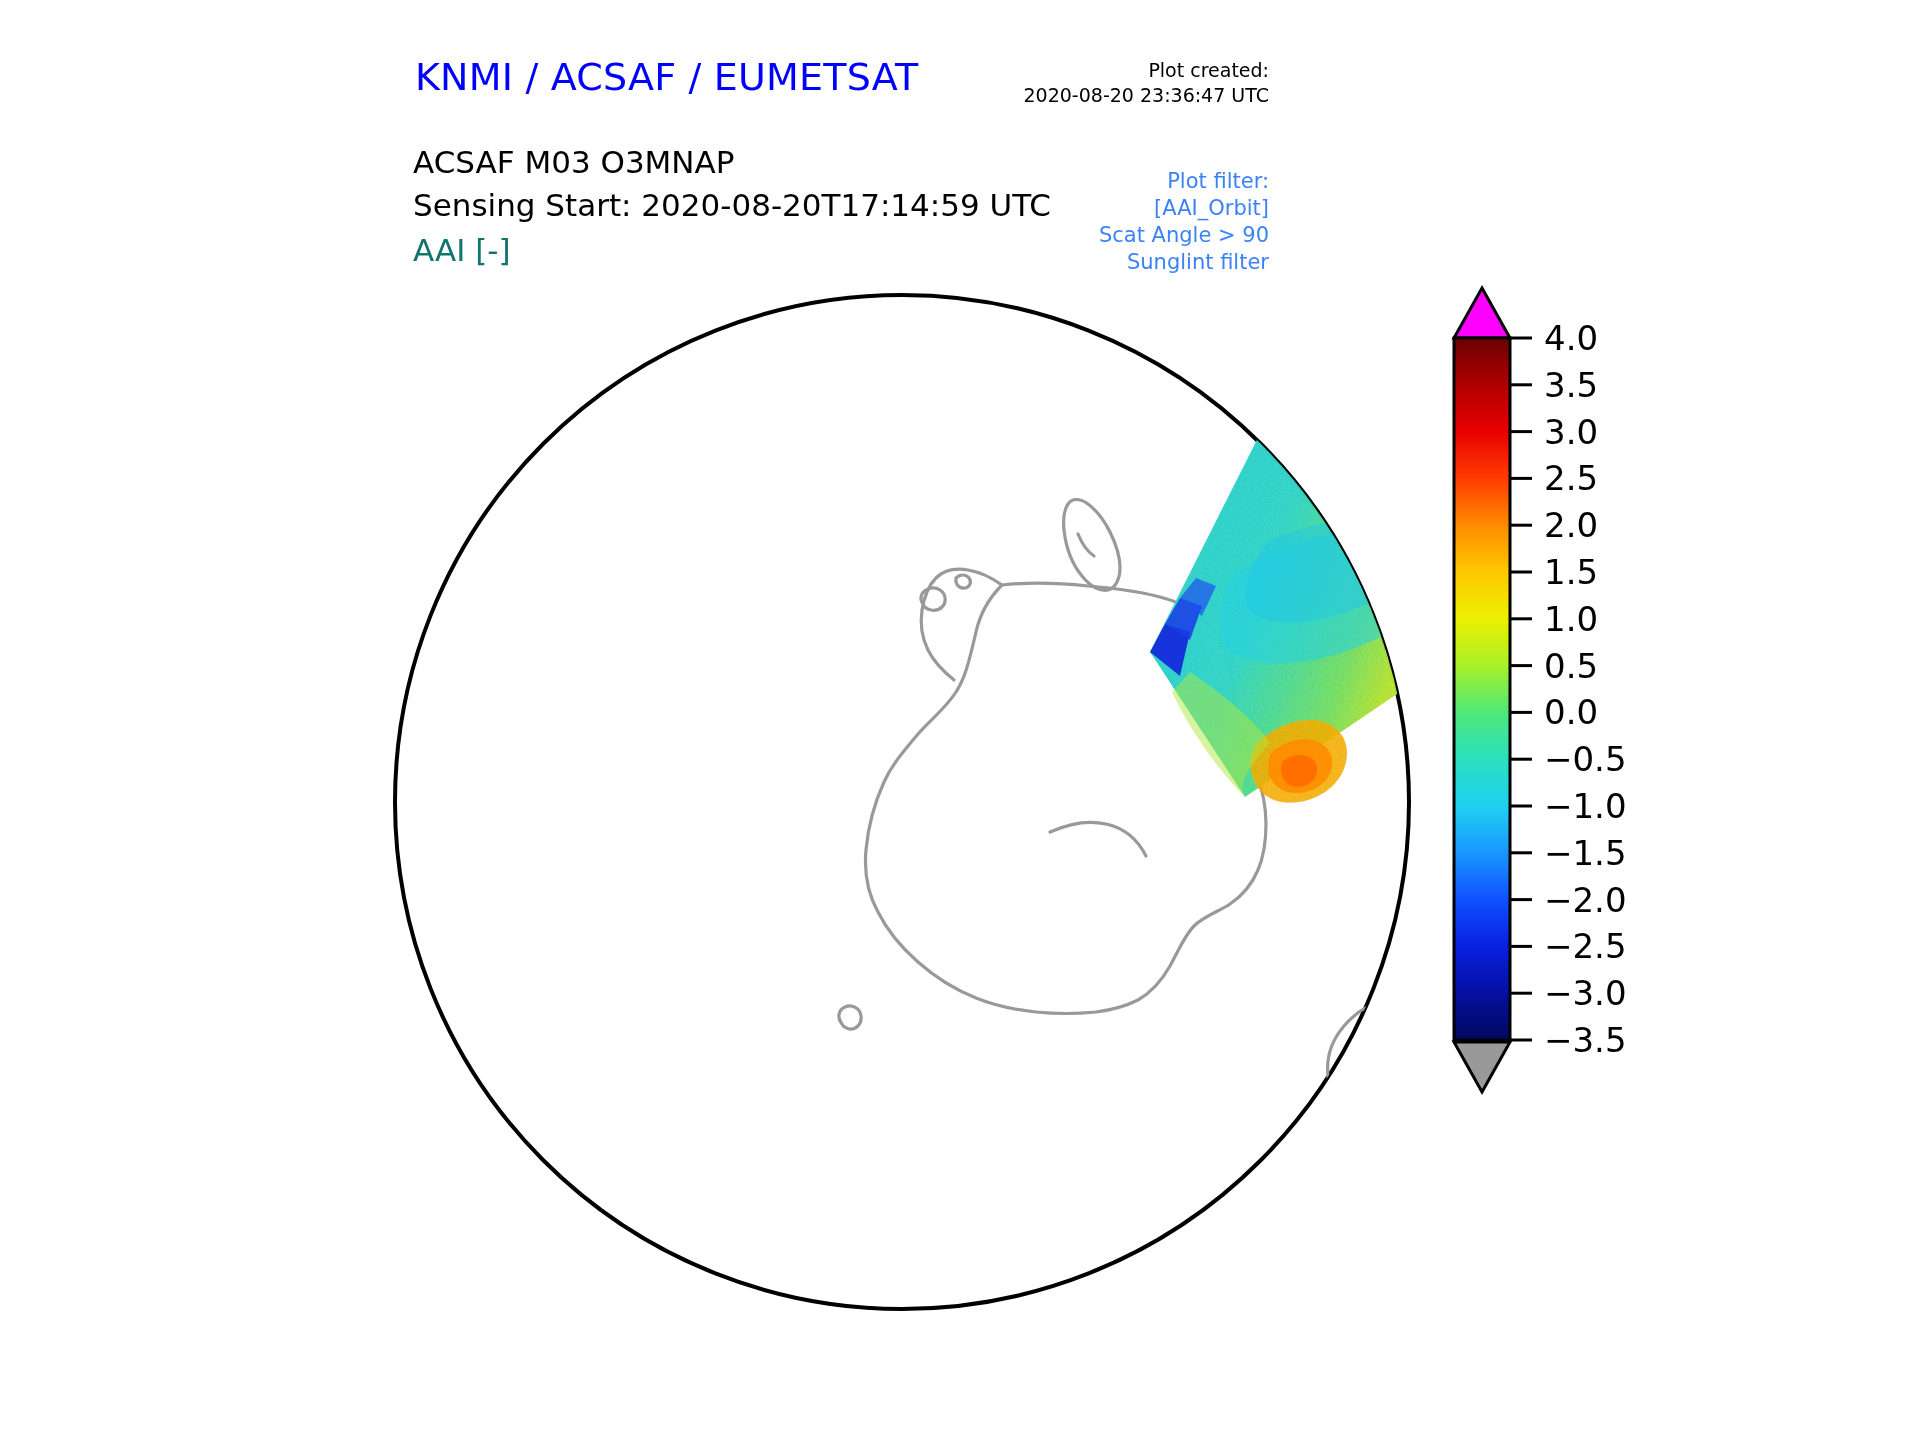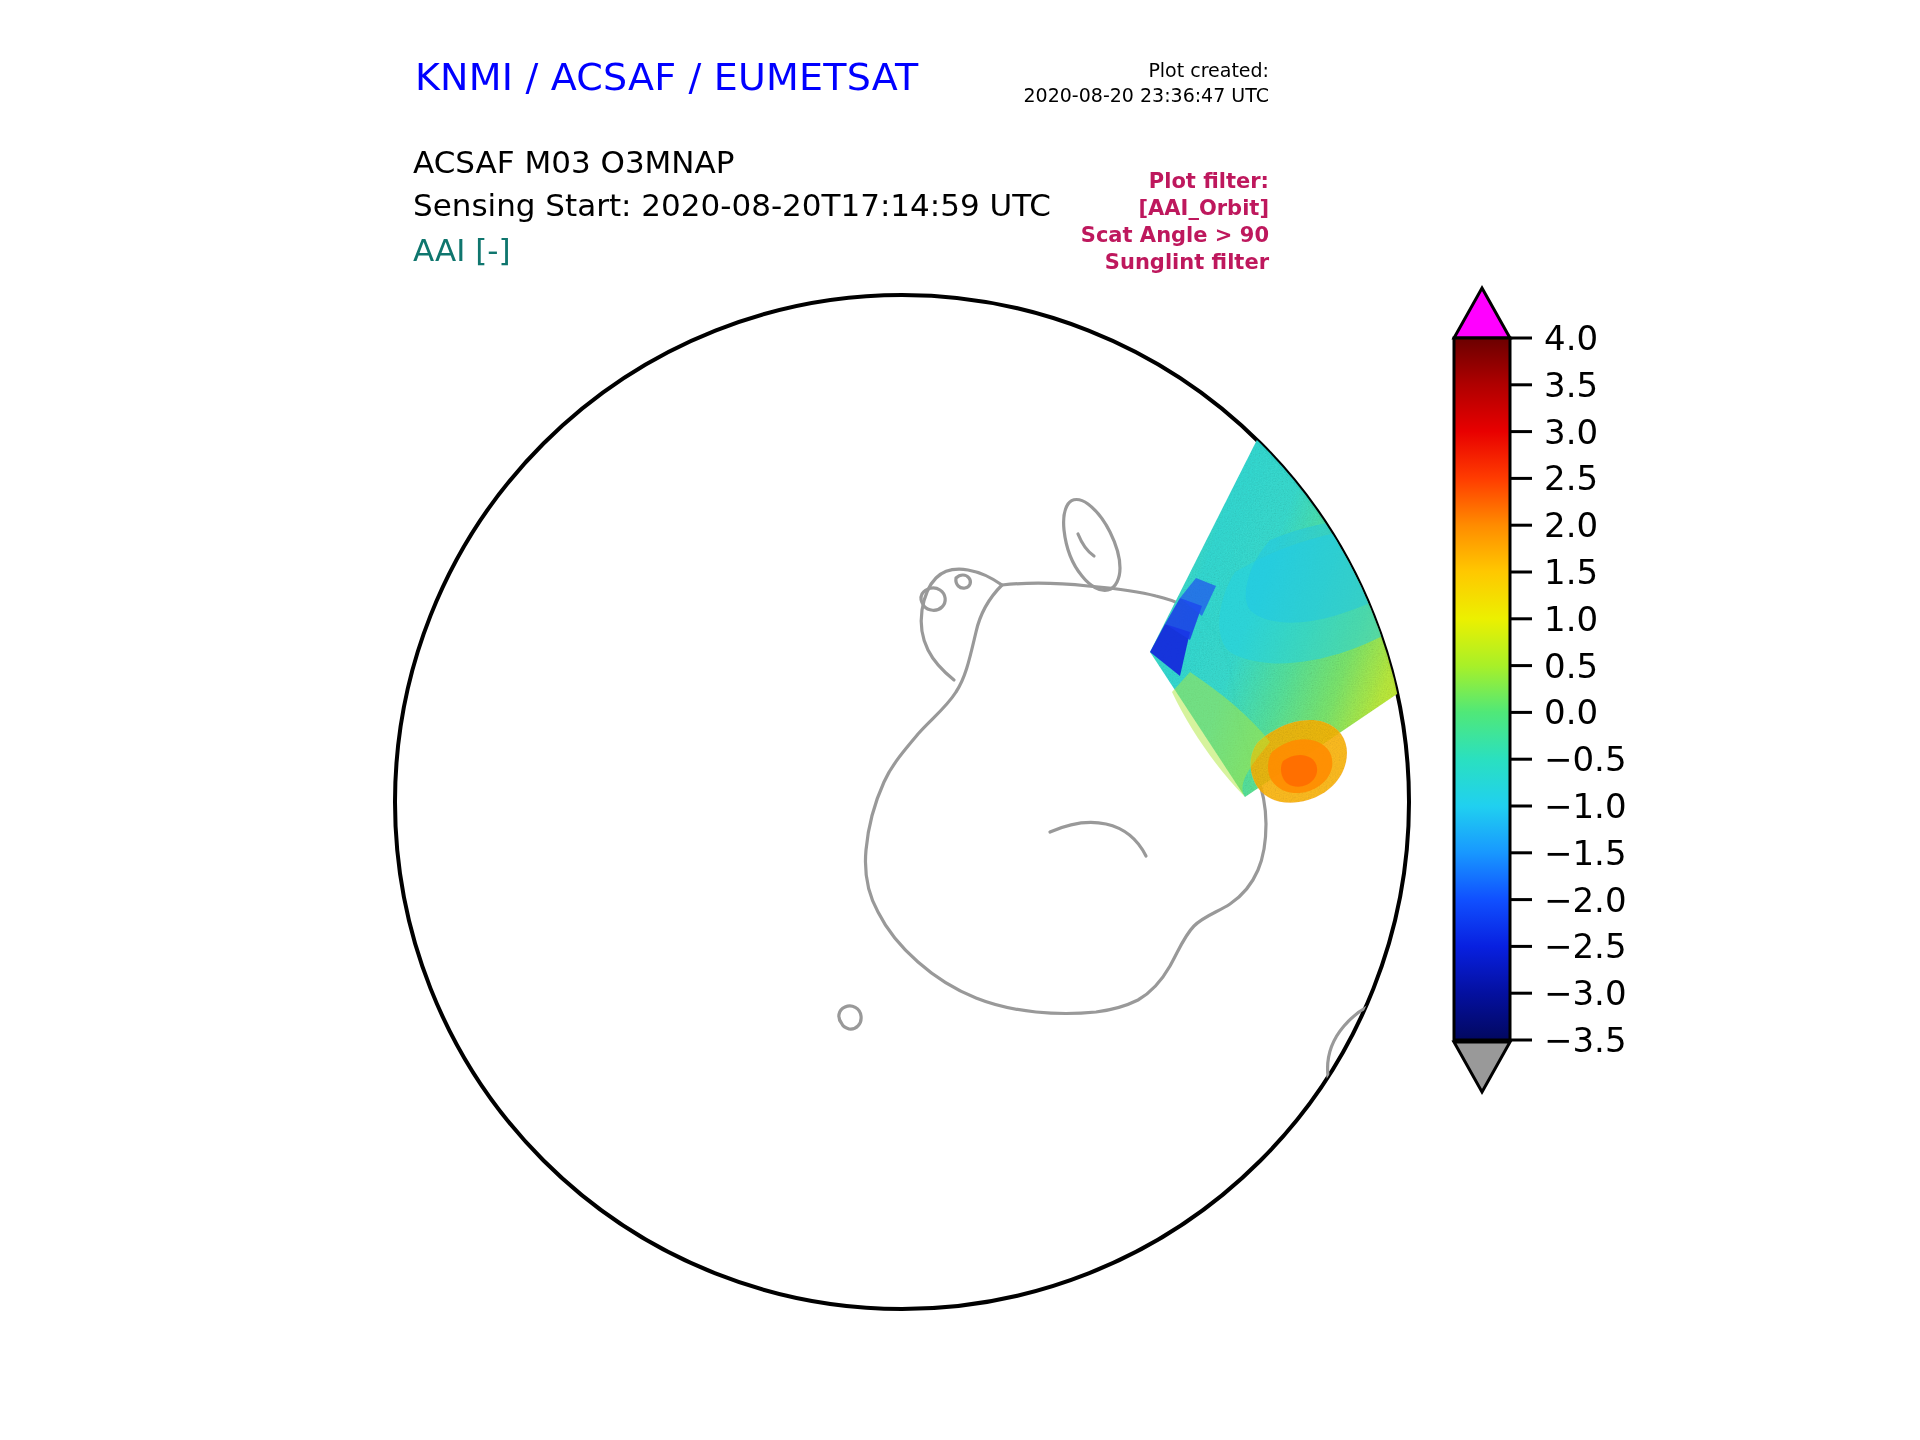--- a/index.html
+++ b/index.html
@@ -64,23 +64,22 @@
     white-space: nowrap;
   }
 
   .filter-block {
     position: absolute;
     right: 490px;
     top: 168px;
     text-align: right;
     font-size: 21px;
     line-height: 27px;
-    color: #be185d;
-    white-space: nowrap;
-    font-weight: bold;
+    color: #3b82f6;
+    white-space: nowrap;
   }
   .filter-block div { white-space: nowrap; }
 
   
   #map-area {
     position: absolute;
     left: 390px;
     top: 272px;
     width: 1030px;
     height: 1060px;

